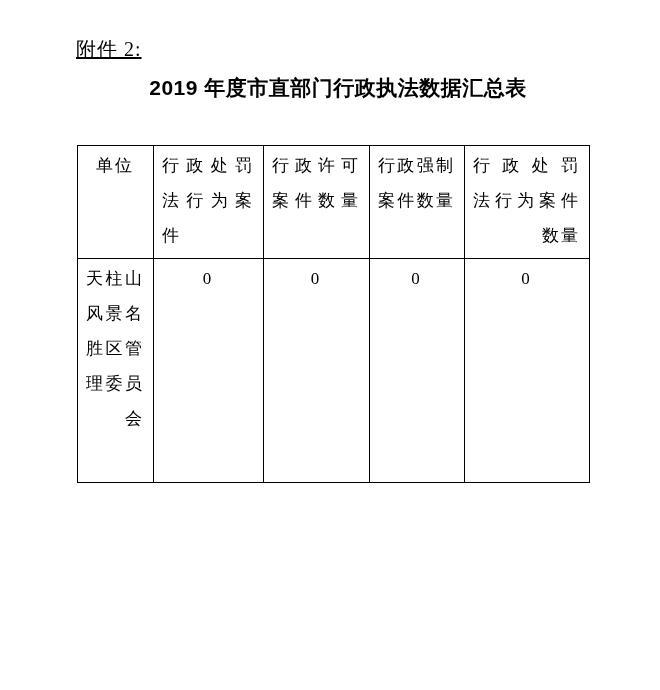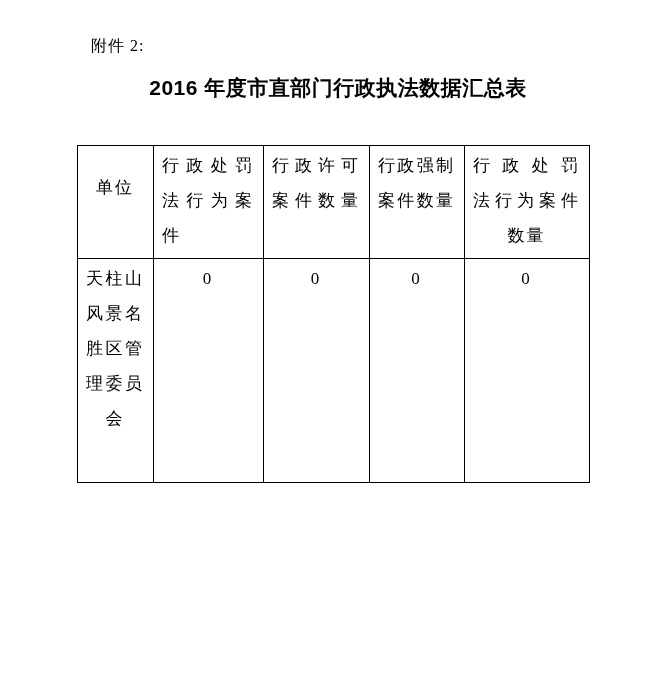--- a/index.html
+++ b/index.html
@@ -7,25 +7,26 @@
     position: relative;
     width: 660px;
     height: 690px;
     background: #ffffff;
     color: #000000;
     font-family: "Liberation Serif", serif;
     overflow: hidden;
   }
   .attach {
     position: absolute;
-    left: 91px;
+    left: 76px;
     top: 36px;
-    font-size: 16px;
+    font-size: 20px;
     letter-spacing: 1px;
     white-space: pre;
+    text-decoration: underline;
   }
   .title {
     position: absolute;
     left: 0;
     top: 74px;
     width: 660px;
     box-sizing: border-box;
     padding-left: 16px;
     text-align: center;
     font-family: "Liberation Sans", sans-serif;
@@ -53,24 +54,24 @@
     overflow: hidden;
   }
   tr.hdr-row  { height: 113px; }
   tr.data-row { height: 224px; }
   .jblock {
     text-align: justify;
     text-align-last: justify;
     white-space: pre-line;
   }
   .plain-line {
-    text-align: center;
+    text-align: right;
     white-space: pre-line;
   }
-  .hdr-unit { text-align: center; margin-top: 22px; }
+  .hdr-unit { text-align: center; }
   td.num {
     text-align: center;
     font-size: 24px;
     line-height: 34px;
     letter-spacing: 0;
     padding: 1px 0 0 0;
     font-family: "Liberation Serif", serif;
   }
   .notes {
     position: absolute;
@@ -86,21 +87,21 @@
   .note-line.l2 { padding-left: 45px; }
   .note-line.l3 { padding-left: 0; }
 </style>
 </head>
 <body>
 
 <div class="page">
 
   <div class="attach">附件 2:</div>
 
-  <div class="title">2016 年度市直部门行政执法数据汇总表</div>
+  <div class="title">2019 年度市直部门行政执法数据汇总表</div>
 
   <table class="summary">
     <colgroup>
       <col style="width:76px">
       <col style="width:110px">
       <col style="width:106px">
       <col style="width:95px">
       <col style="width:125px">
     </colgroup>
     <thead>

